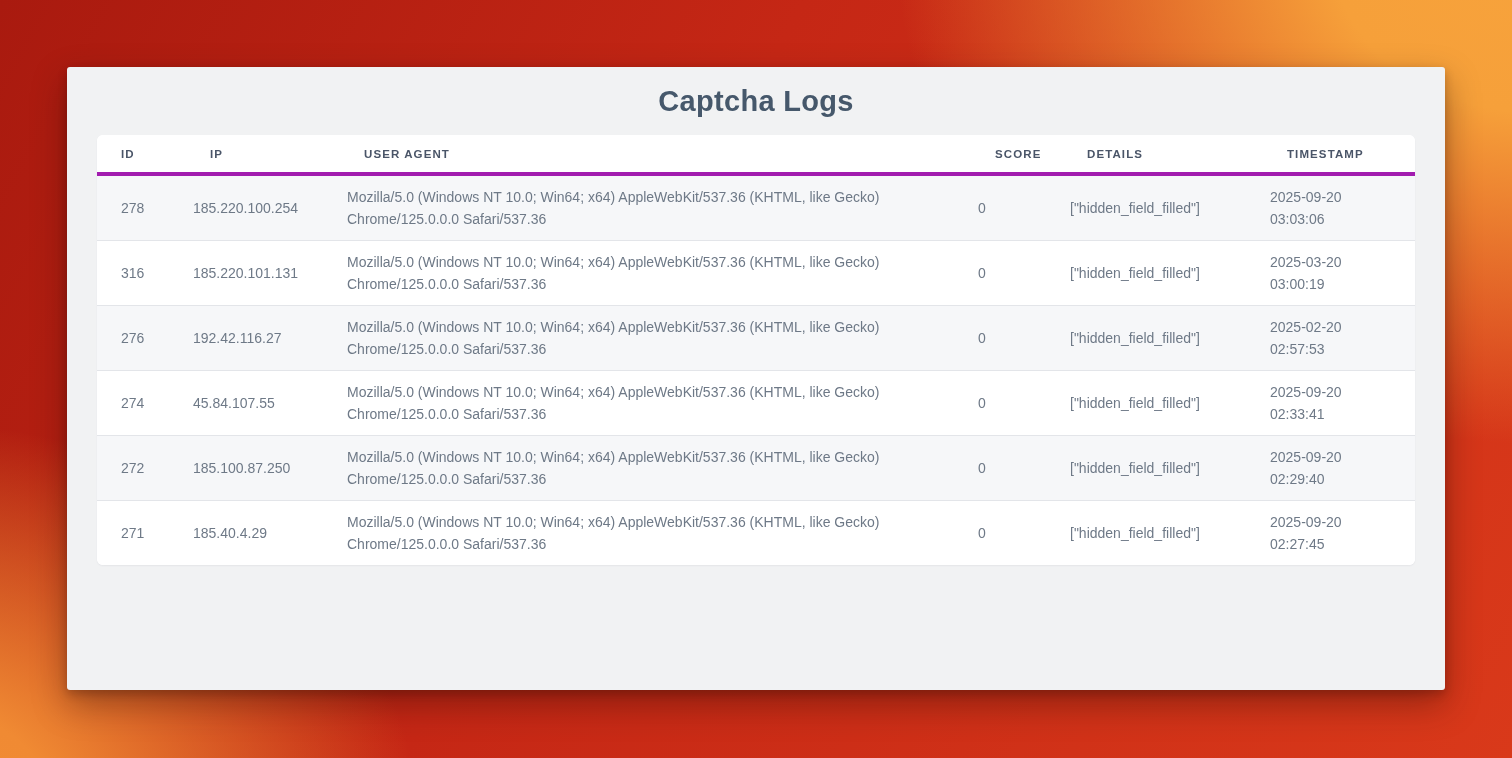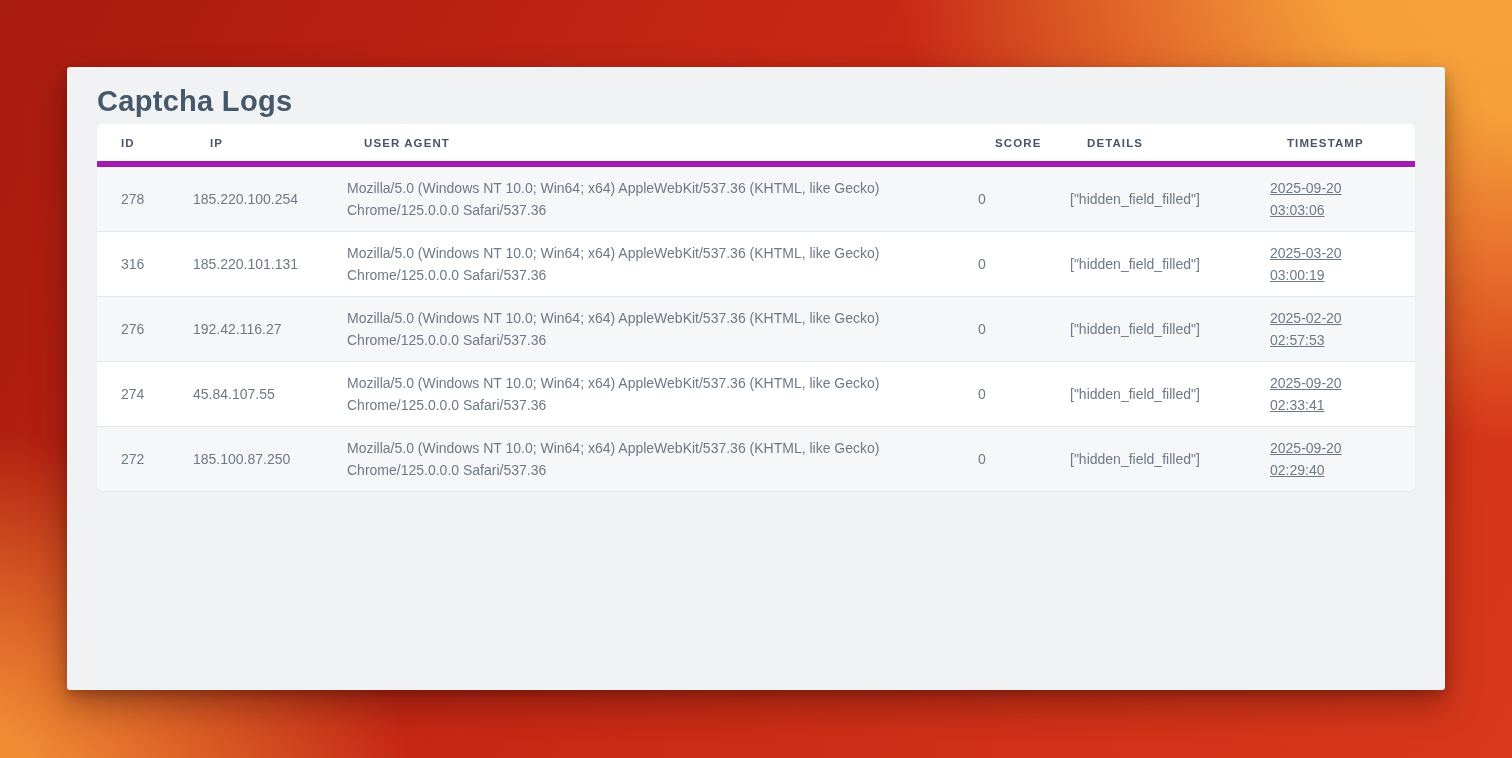--- a/index.html
+++ b/index.html
@@ -31,21 +31,22 @@
     padding: 17px 30px 0 30px;
     overflow: hidden;
   }
 
   .page-title {
     font-size: 29px;
     font-weight: 600;
     letter-spacing: 0.3px;
     color: #46586b;
     line-height: 34px;
-    margin-bottom: 6px;
+    margin-bottom: 17px;
+    text-align: center;
   }
 
   .table-panel {
     background: #ffffff;
     border-radius: 6px;
     box-shadow: 0 1px 2px rgba(30, 40, 60, 0.06);
     overflow: hidden;
   }
 
   table {
@@ -62,42 +63,42 @@
   col.c-timestamp { width: 145px; }
 
   thead th {
     text-align: left;
     font-size: 11.5px;
     font-weight: 700;
     letter-spacing: 1.1px;
     color: #4a5568;
     padding: 13px 10px 12px 17px;
     background: #ffffff;
-    border-bottom: 6px solid #a21caf;
+    border-bottom: 4px solid #a21caf;
     white-space: nowrap;
   }
 
   tbody td {
     font-size: 14px;
     line-height: 22px;
     color: #6e7987;
     padding: 10px 10px 10px 0;
     vertical-align: middle;
     border-bottom: 1px solid #e3e5e9;
     word-wrap: break-word;
   }
 
   th:first-child, td:first-child { padding-left: 24px; }
 
   tbody tr:nth-child(odd)  { background: #f6f7f9; }
   tbody tr:nth-child(even) { background: #ffffff; }
 
   tbody tr:last-child td { border-bottom: none; }
 
-  td.cell-timestamp { padding-right: 24px; text-decoration: underline; }
+  td.cell-timestamp { padding-right: 24px; }
 </style>
 </head>
 <body>
 
 <div class="card">
   <h1 class="page-title">Captcha Logs</h1>
 
   <div class="table-panel">
     <table>
       <colgroup>
@@ -153,16 +154,24 @@
             <td class="cell-timestamp">2025-09-20 02:33:41</td>
           </tr>
           <tr class="log-row">
             <td class="cell-id">272</td>
             <td class="cell-ip">185.100.87.250</td>
             <td class="cell-ua">Mozilla/5.0 (Windows NT 10.0; Win64; x64) AppleWebKit/537.36 (KHTML, like Gecko) Chrome/125.0.0.0 Safari/537.36</td>
             <td class="cell-score">0</td>
             <td class="cell-details">["hidden_field_filled"]</td>
             <td class="cell-timestamp">2025-09-20 02:29:40</td>
           </tr>
+          <tr class="log-row">
+            <td class="cell-id">271</td>
+            <td class="cell-ip">185.40.4.29</td>
+            <td class="cell-ua">Mozilla/5.0 (Windows NT 10.0; Win64; x64) AppleWebKit/537.36 (KHTML, like Gecko) Chrome/125.0.0.0 Safari/537.36</td>
+            <td class="cell-score">0</td>
+            <td class="cell-details">["hidden_field_filled"]</td>
+            <td class="cell-timestamp">2025-09-20 02:27:45</td>
+          </tr>
         </tbody>
     </table>
   </div>
 </div>
 
 </body></html>

